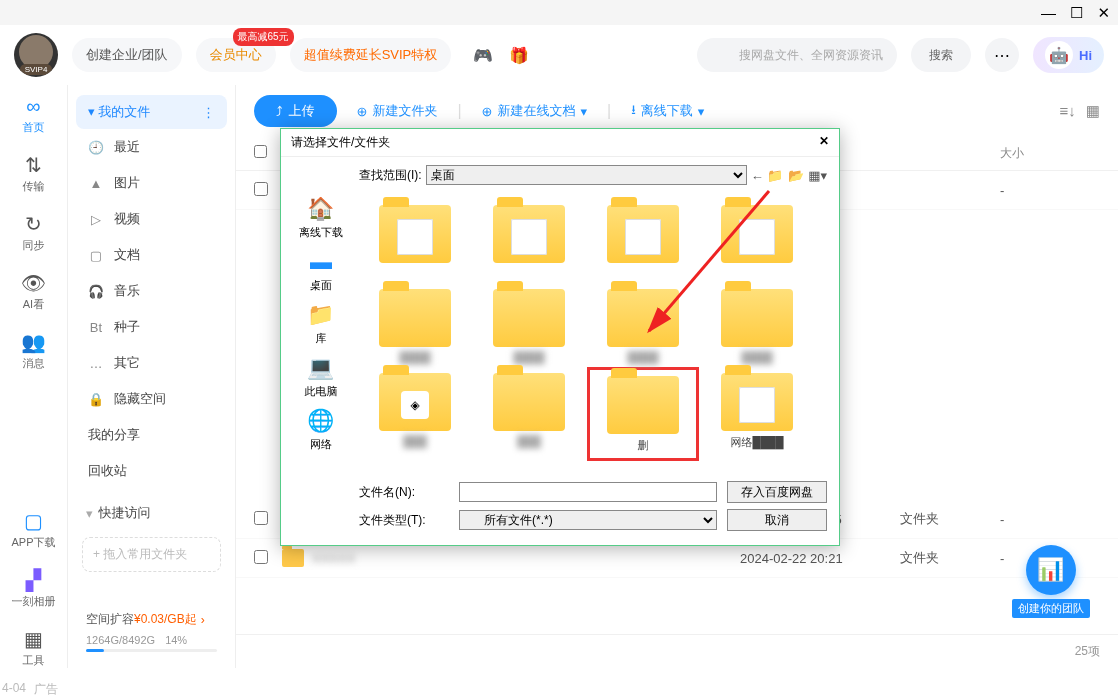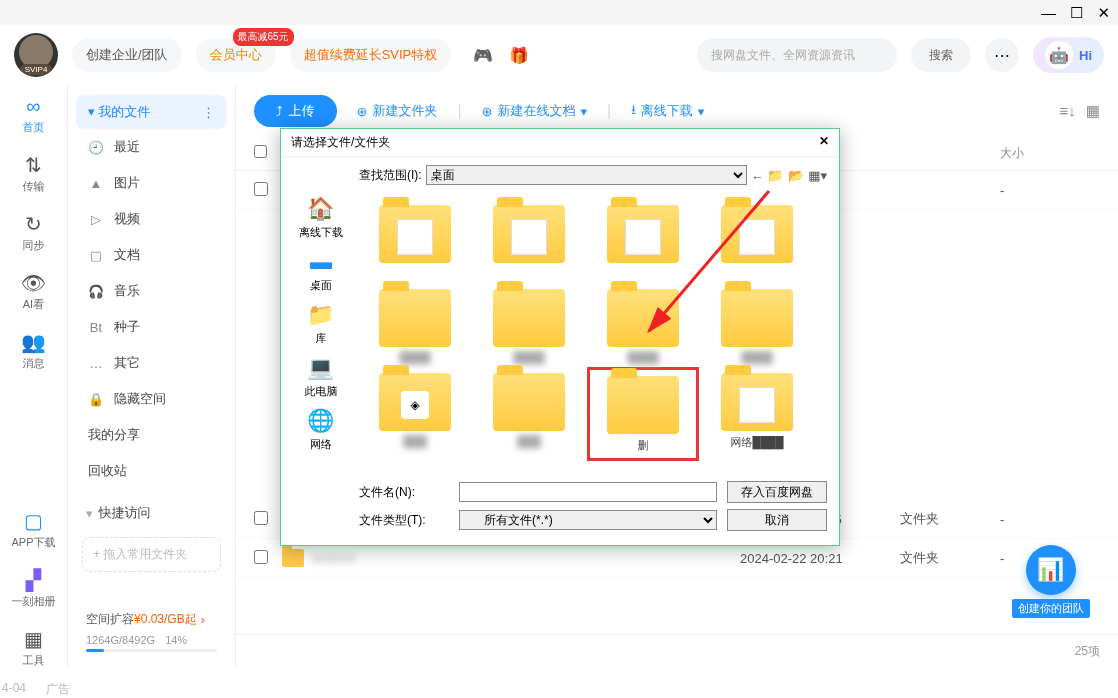--- a/index.html
+++ b/index.html
@@ -13,21 +13,21 @@
 .topbar { height: 60px; display: flex; align-items: center; padding: 0 14px; gap: 14px; }
 .avatar-badge { width: 44px; height: 44px; border-radius: 50%; background: #333; display: flex; align-items: flex-end; justify-content: center; overflow: hidden; position: relative; }
 .avatar-badge .svip { position: absolute; bottom: 2px; font-size: 8px; color: #fff; background: #5b4a3a; padding: 1px 5px; border-radius: 6px; }
 .top-btn { padding: 8px 14px; border-radius: 20px; font-size: 13px; color: #555; background: #f6f7f9; cursor: pointer; position: relative; }
 .vip-center { color: #e88a00; }
 .vip-center .badge { position: absolute; top: -10px; right: -18px; font-size: 10px; background: #e33; color: #fff; padding: 2px 5px; border-radius: 8px; }
 .svip-ext { color: #ff6a00; }
 .top-icons { display: flex; gap: 16px; margin-left: 8px; }
 .top-icons span { font-size: 16px; }
 .spacer { flex: 1; }
-.search-pill { width: 200px; height: 34px; border-radius: 18px; background: #f3f4f6; display: flex; align-items: center; padding: 0 14px; font-size: 12px; color: #aaa; }
+.search-pill { width: 200px; height: 34px; border-radius: 18px; background: #f3f4f6; display: flex; align-items: center; padding: 0 14px; font-size: 12px; color: #aaa; justify-content: flex-end; }
 .search-lbl { width: 60px; height: 34px; border-radius: 18px; background: #f3f4f6; display: flex; align-items: center; justify-content: center; font-size: 12px; color: #666; }
 .dots { width: 34px; height: 34px; border-radius: 50%; background: #f3f4f6; display: flex; align-items: center; justify-content: center; }
 .hi-pill { display: flex; align-items: center; gap: 6px; padding: 4px 12px; border-radius: 20px; background: linear-gradient(90deg, #f0e5ff, #e4f0ff); }
 .hi-pill .face { width: 28px; height: 28px; border-radius: 50%; background: #fff; display: flex; align-items: center; justify-content: center; font-size: 16px; }
 .hi-pill .hi { font-size: 13px; color: #4a6cff; font-weight: 600; }
 
 
 .main { display: flex; height: calc(100% - 115px); }
 
 
@@ -102,21 +102,21 @@
 .dlg-inputs { display: grid; grid-template-columns: 90px 1fr 100px; gap: 6px 10px; align-items: center; padding-top: 6px; }
 .dlg-inputs label { font-size: 12px; }
 .dlg-inputs input, .dlg-inputs select { height: 20px; border: 1px solid #888; font-size: 12px; padding: 0 20px; }
 .dlg-inputs button { height: 22px; border: 1px solid #888; background: #efefef; font-size: 12px; cursor: pointer; }
 
 
 .team-fab { position: absolute; right: 28px; bottom: 80px; display: flex; flex-direction: column; align-items: center; gap: 4px; }
 .team-fab .bubble { width: 50px; height: 50px; border-radius: 50%; background: #1e90ff; display: flex; align-items: center; justify-content: center; color: #fff; font-size: 22px; box-shadow: 0 4px 10px rgba(30,144,255,.4); }
 .team-fab .blbl { font-size: 11px; background: #1e90ff; color: #fff; padding: 2px 6px; border-radius: 2px; }
 
-.bottom-ad { position: absolute; left: 2px; bottom: 0; font-size: 12px; color: #bbb; display: flex; gap: 20px; }
+.bottom-ad { position: absolute; left: 2px; bottom: 0; font-size: 12px; color: #bbb; display: flex; gap: 8px; }
 input[type=checkbox] { accent-color: #1e90ff; }
 </style>
 </head>
 <body>
 
 <div class="titlebar">
   <span>—</span>
   <span>☐</span>
   <span>✕</span>
 </div>

